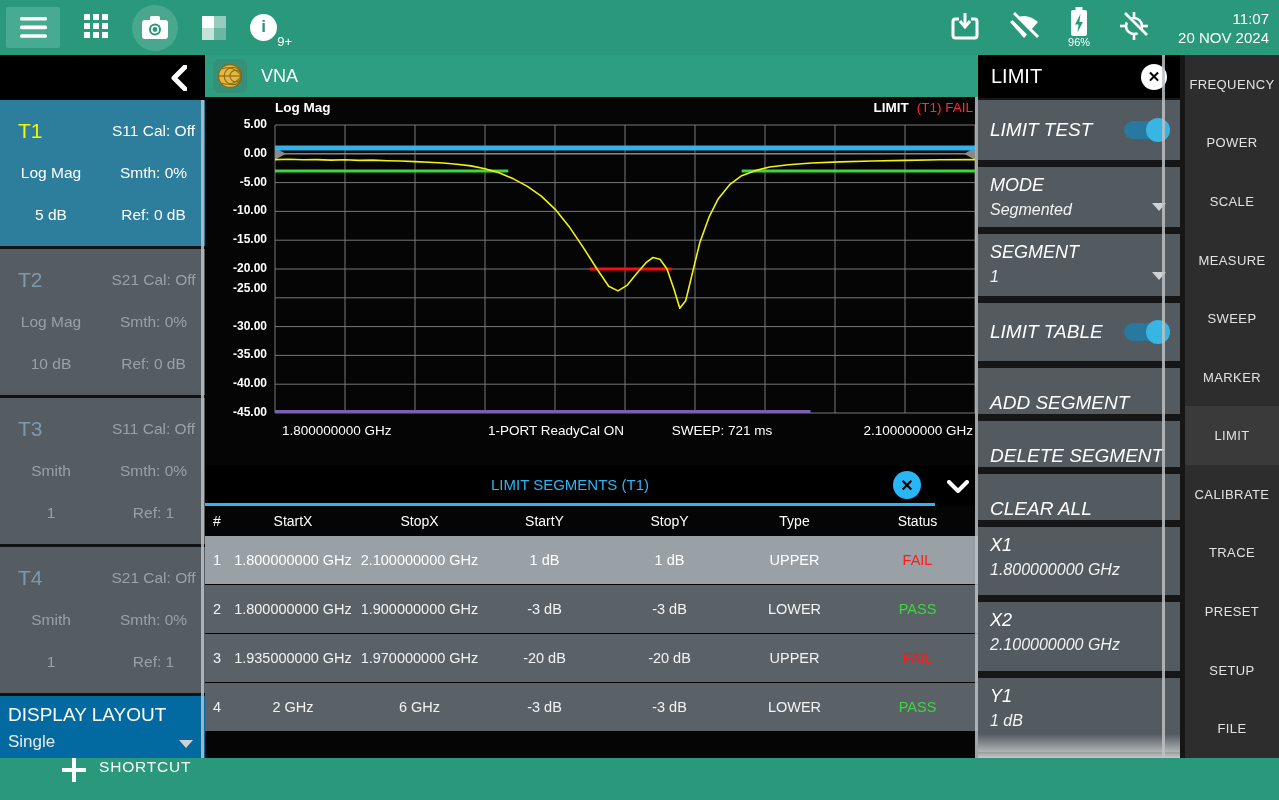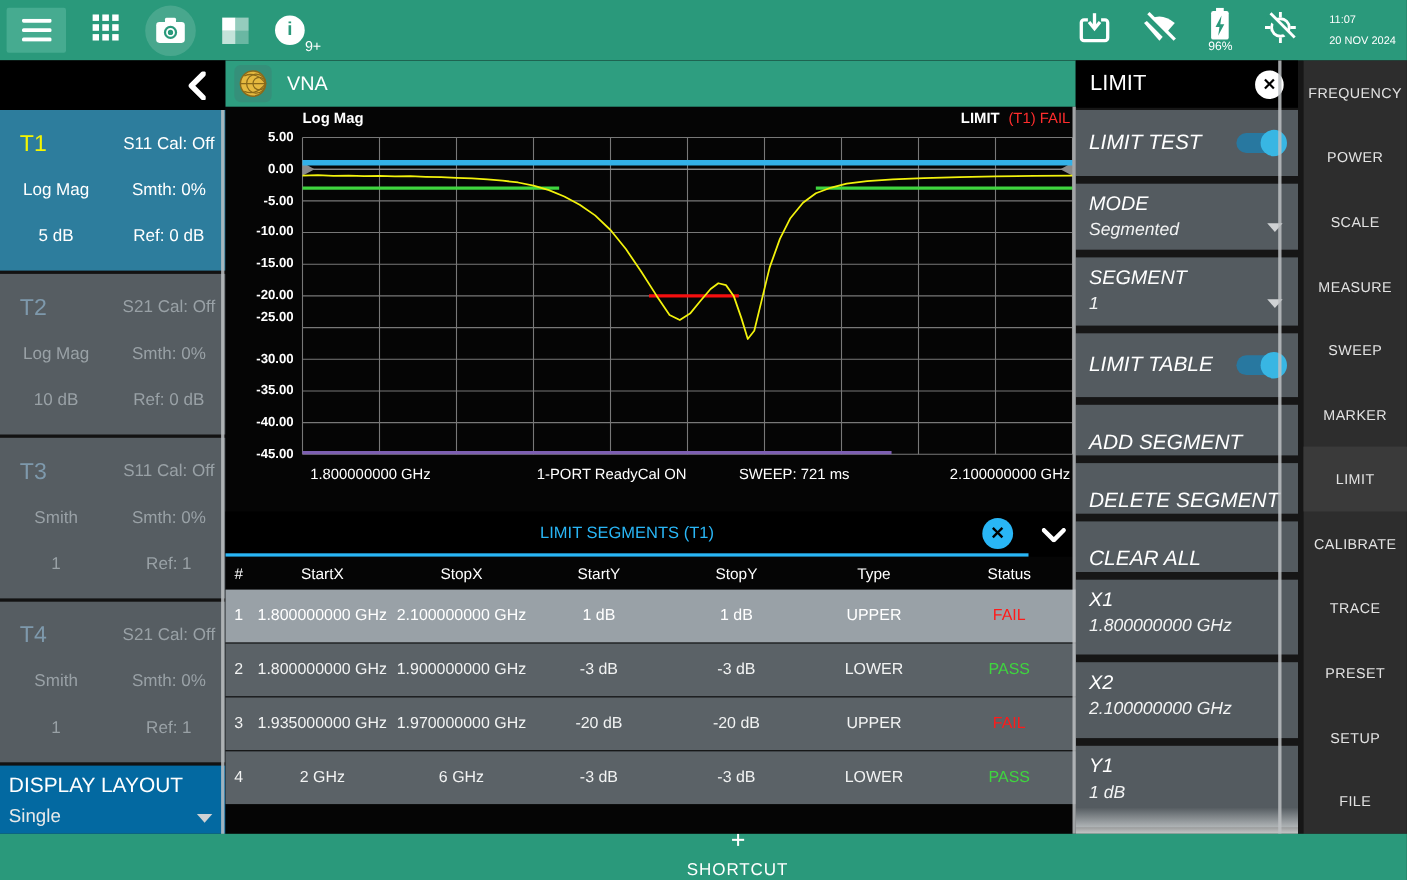--- a/index.html
+++ b/index.html
@@ -20,25 +20,25 @@
   .quad .q1{left:0;top:0;opacity:1} .quad .q2{left:12px;top:0;opacity:.5}
   .quad .q3{left:0;top:12px;opacity:.72} .quad .q4{left:12px;top:12px;opacity:.3}
   .info-wrap { position:relative; width:28px; height:28px; margin-right:8px; }
   .info-circle { width:27px; height:27px; border-radius:50%; background:#fff; color:#2A997B;
                  display:flex; align-items:center; justify-content:center;
                  font-weight:bold; font-size:17px; font-style:normal; }
   .info-badge { position:absolute; right:-14px; bottom:-7px; font-size:13px; color:#fff; }
   .sb-right { display:flex; align-items:center; gap:28px; padding-right:10px; }
   .batt-wrap { display:flex; flex-direction:column; align-items:center; }
   .batt-label { font-size:11px; margin-top:0px; line-height:11px; }
-  .clock { font-size:10px; line-height:19px; }
+  .clock { text-align:right; font-size:15px; line-height:19px; }
 
   
   .bottom-bar { position:absolute; left:0; top:758px; width:1279px; height:42px; background:#2A997B;
-                display:flex; align-items:center; padding-left:62px; gap:13px; color:#fff; z-index:30;flex-direction:column; }
+                display:flex; padding-left:62px; gap:13px; color:#fff; z-index:30; }
   .bottom-bar .lbl { font-size:15.5px; letter-spacing:.8px; }
 
   
   .sidebar { position:absolute; left:0; top:55px; width:205px; height:723px; background:#121212; }
   .sb-header { position:absolute; left:0; top:0; width:205px; height:45px; background:#000;
                display:flex; align-items:center; justify-content:flex-end; padding-right:18px; }
   #trace-cards { position:absolute; left:0; top:45px; width:205px; }
   .trace-card { width:205px; height:146px; margin-bottom:3px; background:#565D62;
                 display:grid; grid-template-columns:102px 103px; grid-template-rows:1fr 1fr 1fr;
                 align-items:center; padding:10px 0; }

